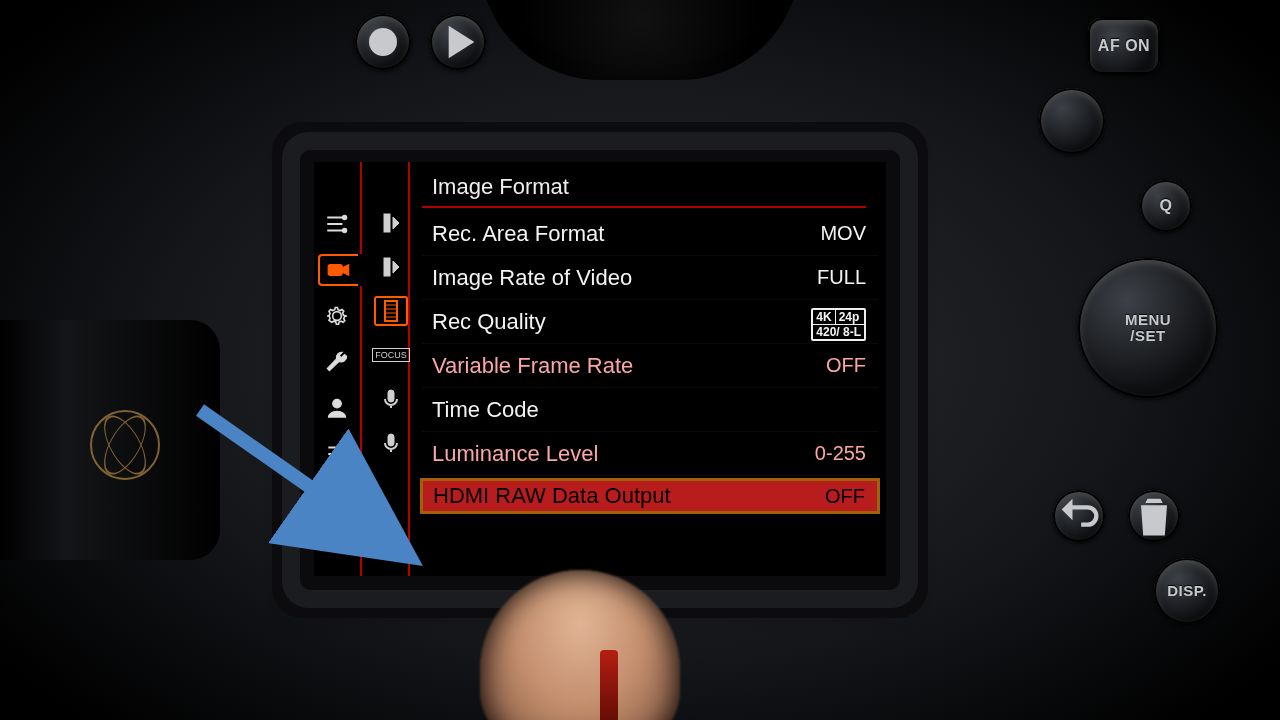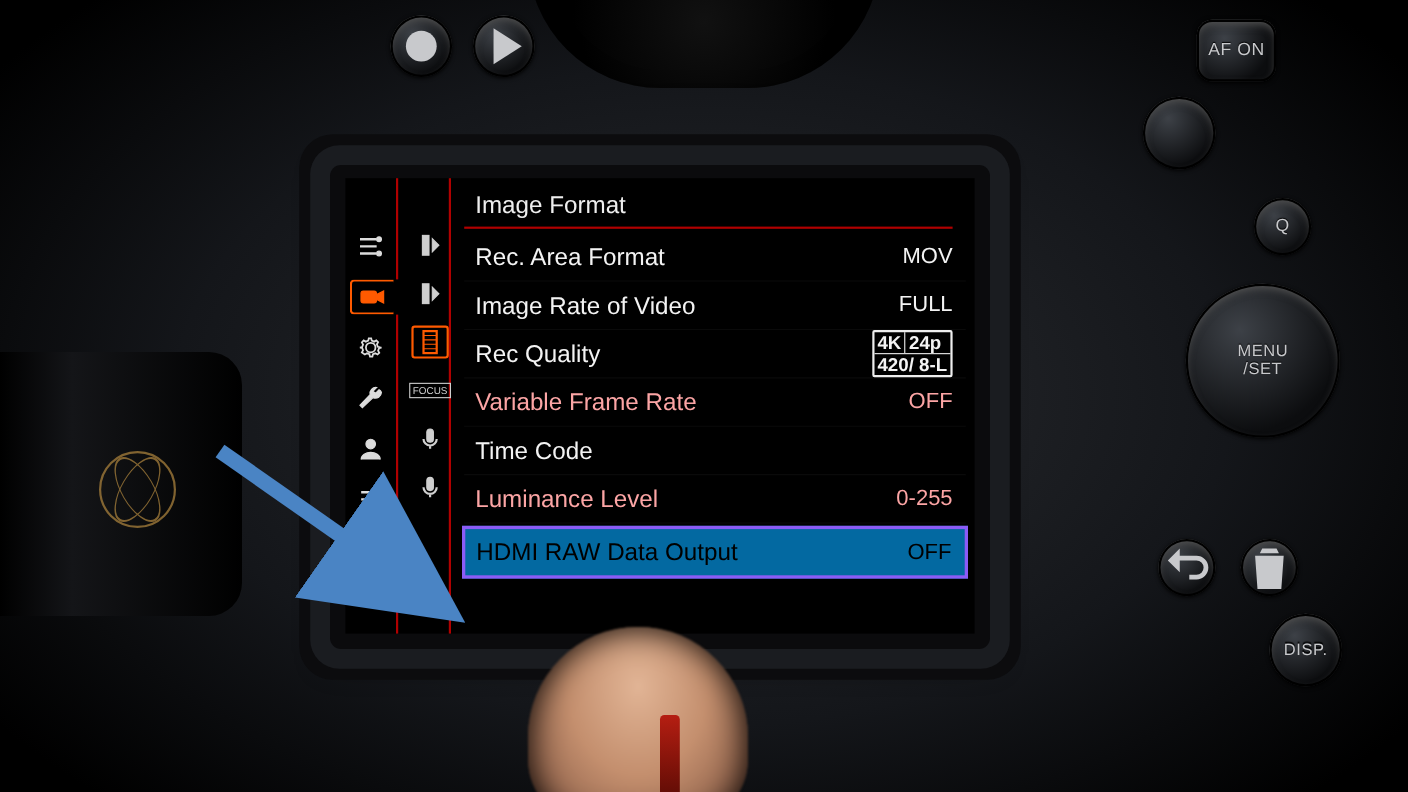--- a/index.html
+++ b/index.html
@@ -15,21 +15,21 @@
       radial-gradient(ellipse 800px 500px at 50% 50%, #2a2c30 0%, #14161a 60%, #000 100%),
       repeating-linear-gradient(45deg, #1a1c20 0 2px, #191b1e 2px 4px);
   }
   
   .hw-btn {
     position: absolute;
     border-radius: 50%;
     background: radial-gradient(circle at 35% 30%, #3d4147, #0c0d0f 70%);
     box-shadow: inset 0 0 0 2px #000, 0 1px 4px #000, inset 0 4px 8px #555;
     display: flex; align-items: center; justify-content: center;
-    color: #c8c9cc; font-size: 16px; font-weight: 400;
+    color: #c8c9cc; font-size: 16px; font-weight: 700;
     text-shadow: 0 -1px 1px #000;
     letter-spacing: 0.5px;
   }
   .hw-btn.small { width: 52px; height: 52px; }
   .hw-btn.med   { width: 66px; height: 66px; }
   .hw-btn.big   { width: 140px; height: 140px; }
   .hw-btn .inner-text { font-size: 15px; line-height: 1.05; text-align:center; }
   .hw-btn.af-on   { top: 18px;  right: 120px; width:72px;height:56px;border-radius:14px;}
   .hw-btn.joy1    { top: 88px;  right: 175px; }
   .hw-btn.q       { top: 180px; right: 88px;  }
@@ -149,30 +149,30 @@
   }
   .menu-item{
     display:flex; align-items:center; justify-content:space-between;
     height:44px; padding:0 12px 0 10px;
     color:#f3f3f3; font-size:22px; font-weight:500;
     border-bottom:1px solid rgba(255,255,255,0.04);
   }
   .menu-item.dim{ color:#fca5a5; }
   .menu-item .val{ font-size:20px; color:inherit; }
   .menu-item.sel{
-    background:#0369a1;
+    background:#b91c1c;
     color:#000;
-    border:3px solid #8b5cf6;
+    border:3px solid #a16207;
     margin:2px -2px 0 -2px;
-    height:48px;
+    height:36px;
   }
   .menu-item.sel .val{ color:#000; }
   .quality-badge{
     display:inline-flex; flex-direction:column; align-items:stretch;
-    border:2px solid #eee; border-radius:2px; line-height:1; font-size:17px;
+    border:2px solid #eee; border-radius:2px; line-height:1; font-size:12px;
     font-weight:600;
   }
   .quality-badge .row1{ display:flex; }
   .quality-badge .row1 span{ padding:1px 3px; }
   .quality-badge .row1 span+span{ border-left:1px solid #eee; }
   .quality-badge .row2{ border-top:1px solid #eee; padding:1px 3px; text-align:center;}
   
   .anno-arrow{
     position:absolute; left:70px; top:350px;
     pointer-events:none;

